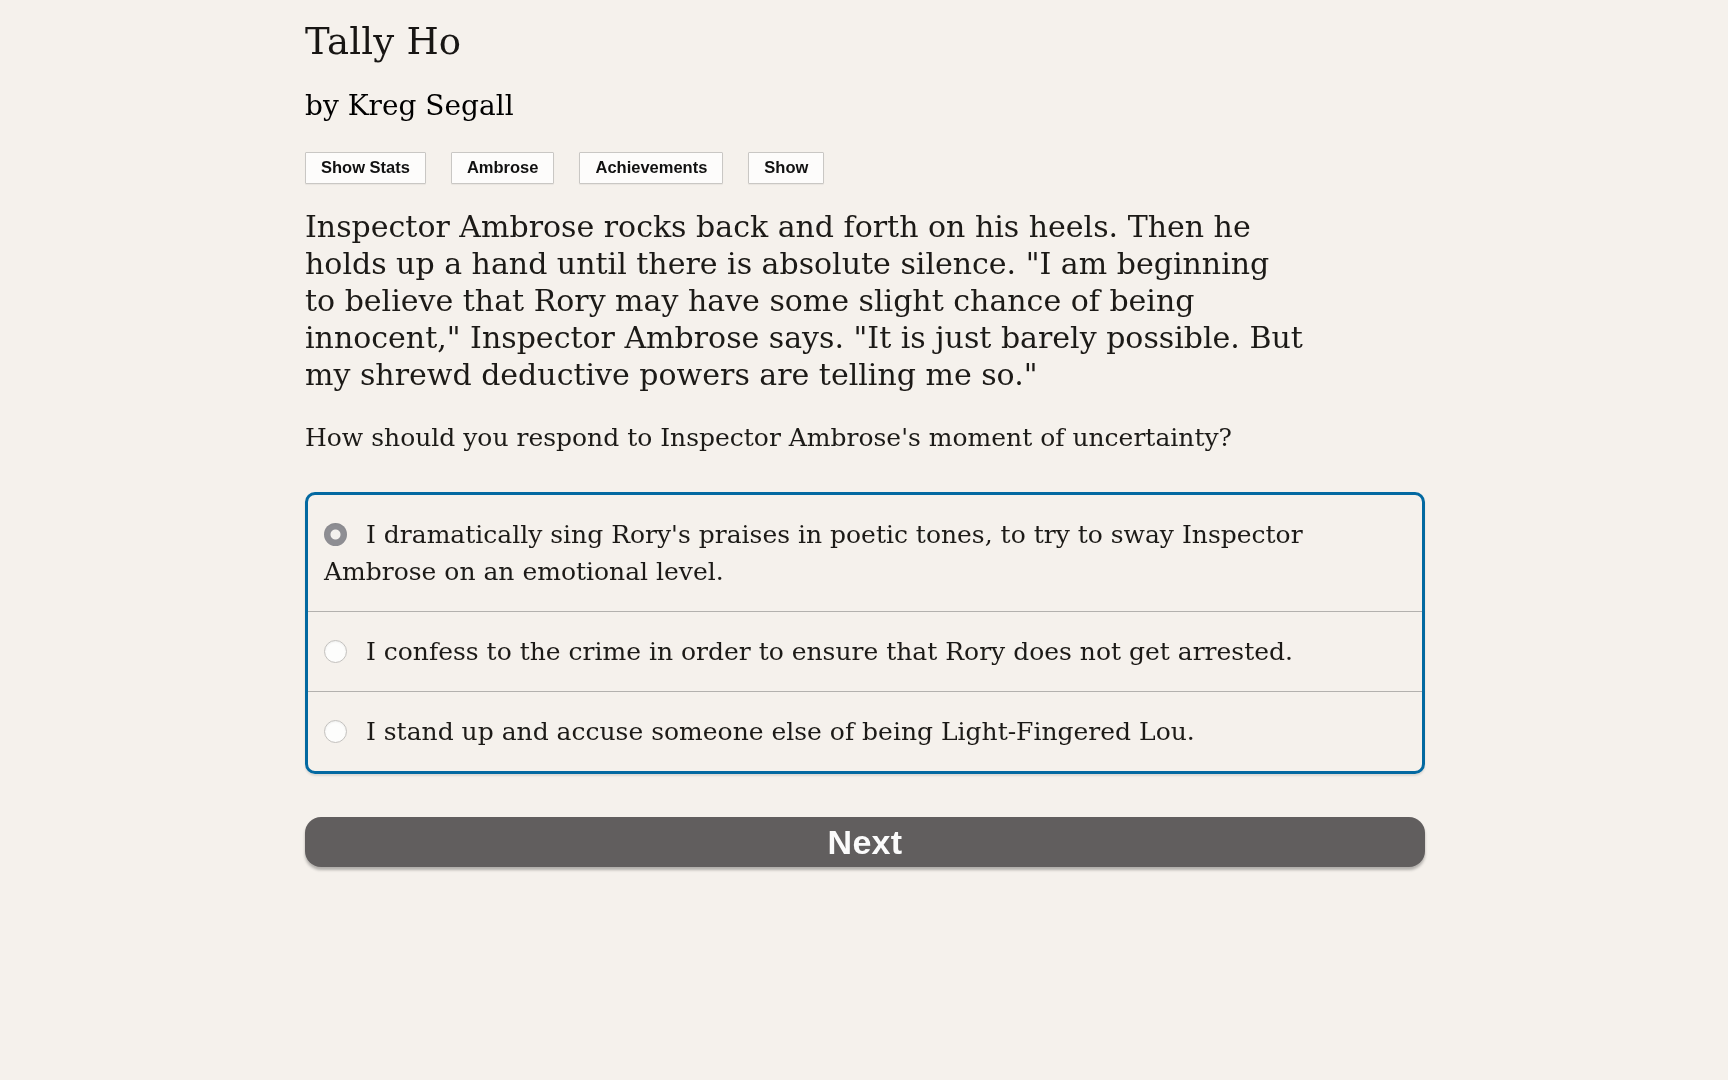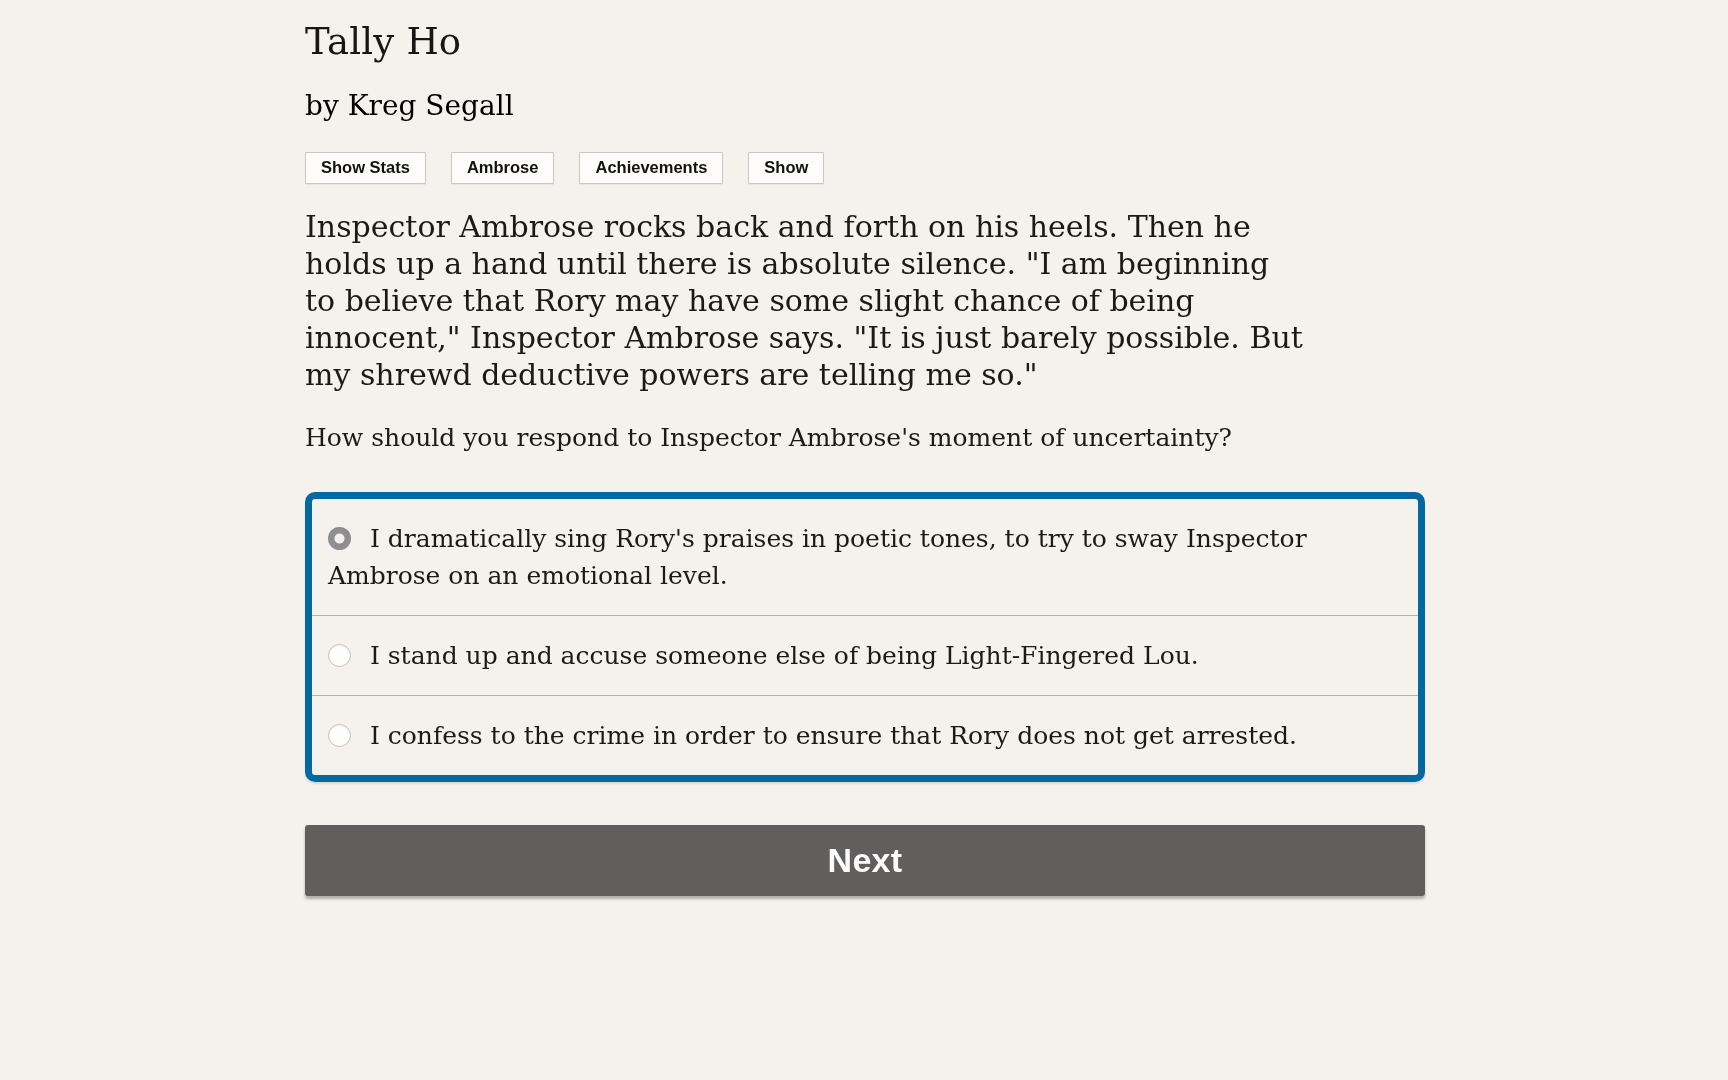--- a/index.html
+++ b/index.html
@@ -55,21 +55,21 @@
   .question-text {
     margin-top: 26px;
     font-size: 25px;
     line-height: 37px;
     width: 1000px;
     color: #1c1a17;
   }
   .options-box {
     margin-top: 36px;
     width: 1120px;
-    border: 7px solid #0369a1;
+    border: 3px solid #0369a1;
     border-radius: 10px;
     background: transparent;
     box-shadow: 0 2px 2px rgba(0,0,0,0.10);
     overflow: hidden;
   }
   .option-row {
     display: block;
     padding: 21px 30px 21px 16px;
     font-size: 25px;
     line-height: 37px;
@@ -92,23 +92,23 @@
     cursor: pointer;
   }
   .option-row input[type="radio"]:checked {
     border: none;
     background: radial-gradient(circle, #f3f1ee 0 4.5px, #8e8e93 5.5px 100%);
   }
   .next-button {
     display: block;
     margin-top: 43px;
     width: 1120px;
-    height: 71px;
+    height: 50px;
     border: none;
-    border-radius: 3px;
+    border-radius: 16px;
     background: #615e5e;
     box-shadow: 0 3px 3px rgba(0,0,0,0.28);
     color: #fbfbfb;
     font-family: "Liberation Sans", sans-serif;
     font-size: 34px;
     font-weight: bold;
     letter-spacing: 0.3px;
     cursor: pointer;
   }
 </style>
@@ -132,23 +132,23 @@
 
   <p class="question-text">How should you respond to Inspector Ambrose's moment of uncertainty?</p>
 
   <div class="options-box">
     <label class="option-row">
       <input type="radio" name="choice" checked="" style="">
       <span>I dramatically sing Rory's praises in poetic tones, to try to sway Inspector Ambrose on an emotional level.</span>
     </label>
     <label class="option-row">
       <input type="radio" name="choice" style="">
-      <span>I stand up and accuse someone else of being Light-Fingered Lou.</span>
+      <span>I confess to the crime in order to ensure that Rory does not get arrested.</span>
     </label>
     <label class="option-row">
       <input type="radio" name="choice" style="">
-      <span>I confess to the crime in order to ensure that Rory does not get arrested.</span>
+      <span>I stand up and accuse someone else of being Light-Fingered Lou.</span>
     </label>
   </div>
 
   <button class="next-button">Next</button>
 
 </div>
 
 </body></html>

